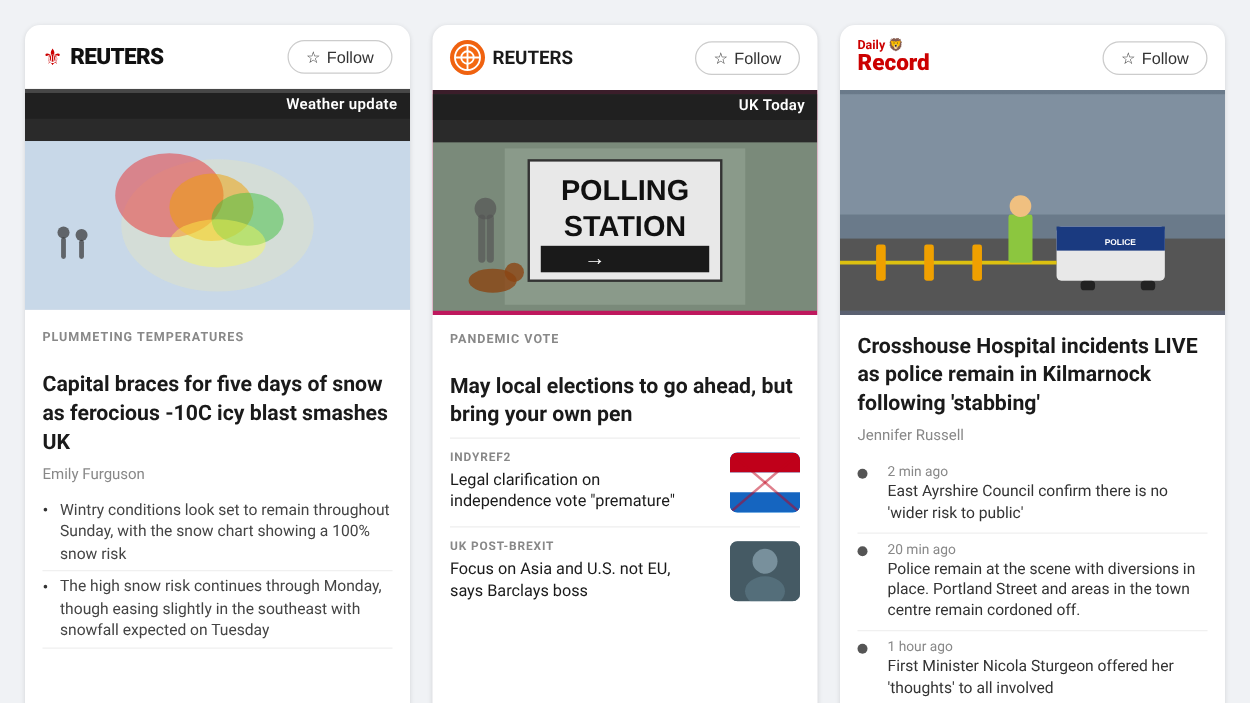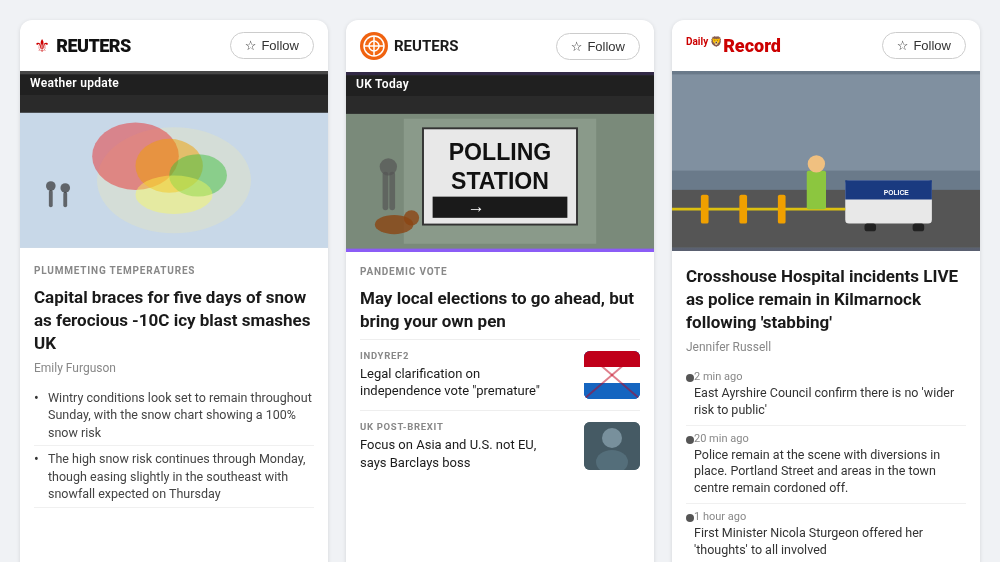--- a/index.html
+++ b/index.html
@@ -61,34 +61,35 @@
     }
     .image-label {
       position: absolute;
       top: 0; left: 0; right: 0;
       background: rgba(30,30,30,0.82);
       color: #fff;
       font-size: 12px;
       font-weight: 600;
       padding: 5px 10px;
       letter-spacing: 0.3px;
+      text-align: right;
     }
     .card-body {
       padding: 14px 14px 10px;
       flex: 1;
       display: flex;
       flex-direction: column;
     }
     .category-label {
       font-size: 10px;
       font-weight: 700;
       color: #888;
       letter-spacing: 0.8px;
       text-transform: uppercase;
-      margin-bottom: 10px;
+      margin-bottom: 21px;
     }
     .main-headline {
       font-size: 17px;
       font-weight: 700;
       color: #1a1a1a;
       line-height: 1.35;
       margin-bottom: 6px;
     }
     .author {
       font-size: 12px;
@@ -141,40 +142,40 @@
       width: 56px;
       height: 48px;
       border-radius: 6px;
       overflow: hidden;
       flex-shrink: 0;
     }
     
     .polling-bg {
       width: 100%;
       height: 180px;
-      background: #8b5cf6;
+      background: #be185d;
       display: flex;
       align-items: center;
       justify-content: center;
       position: relative;
       overflow: hidden;
     }
     
     .daily-record-bg {
       width: 100%;
       height: 180px;
       background: linear-gradient(180deg, #6a7a8a 0%, #5a6070 100%);
       position: relative;
       overflow: hidden;
     }
     
     .live-updates { padding: 0; list-style: none; }
     .live-item {
       display: flex;
-      gap: 0;
+      gap: 16px;
       padding: 6px 0;
       border-bottom: 1px solid #f0f0f0;
       align-items: flex-start;
     }
     .live-dot {
       width: 8px;
       height: 8px;
       border-radius: 50%;
       background: #555;
       flex-shrink: 0;
@@ -208,20 +209,21 @@
       border-radius: 50%;
       background: radial-gradient(circle, #f97316 0%, #ea580c 100%);
       display: flex;
       align-items: center;
       justify-content: center;
       overflow: hidden;
     }
     
     .daily-record-logo {
       display: flex;
+      flex-direction: column;
       line-height: 1;
     }
     .dr-top { font-size: 10px; font-weight: 700; color: #cc0000; }
     .dr-bottom { font-size: 18px; font-weight: 900; color: #cc0000; line-height: 1; }
     
     .thumb-flags {
       width: 56px;
       height: 48px;
       background: linear-gradient(135deg, #1565c0, #1976d2, #42a5f5);
       border-radius: 6px;
@@ -274,21 +276,21 @@
         <circle cx="47" cy="118" r="5" fill="#333" opacity="0.7"></circle>
       </svg>
     </div>
 
     <div class="card-body">
       <div class="category-label">PLUMMETING TEMPERATURES</div>
       <div class="main-headline">Capital braces for five days of snow as ferocious -10C icy blast smashes UK</div>
       <div class="author">Emily Furguson</div>
       <ul class="bullet-list">
         <li>Wintry conditions look set to remain throughout Sunday, with the snow chart showing a 100% snow risk</li>
-        <li>The high snow risk continues through Monday, though easing slightly in the southeast with snowfall expected on Thursday</li>
+        <li>The high snow risk continues through Monday, though easing slightly in the southeast with snowfall expected on Tuesday</li>
       </ul>
     </div>
 
   </div>
 
   <div class="card">
     <div class="card-header">
       <div class="source-logo">
         <div class="reuters-icon">
           <svg width="22" height="22" viewBox="0 0 22 22" xmlns="http://www.w3.org/2000/svg">

